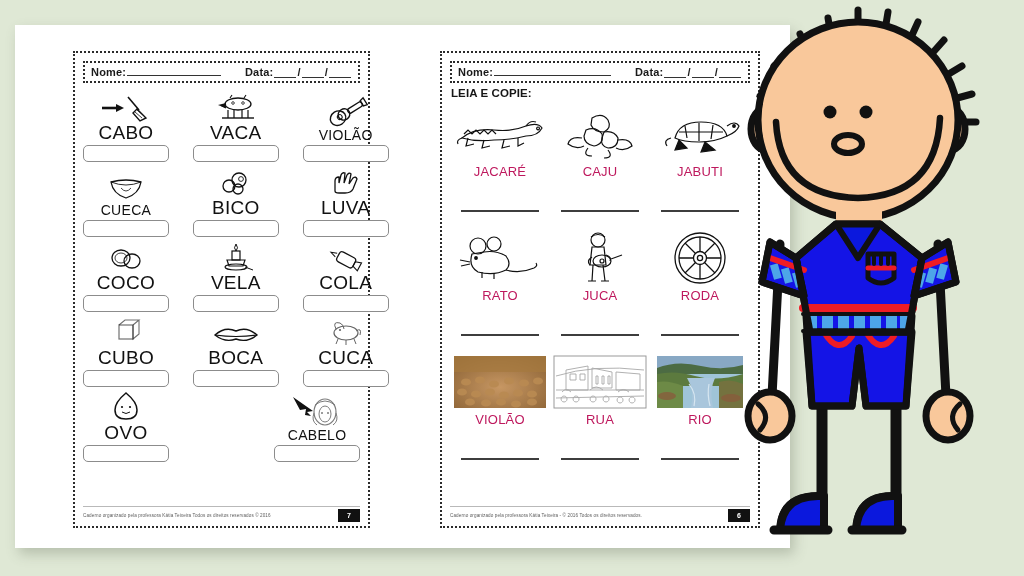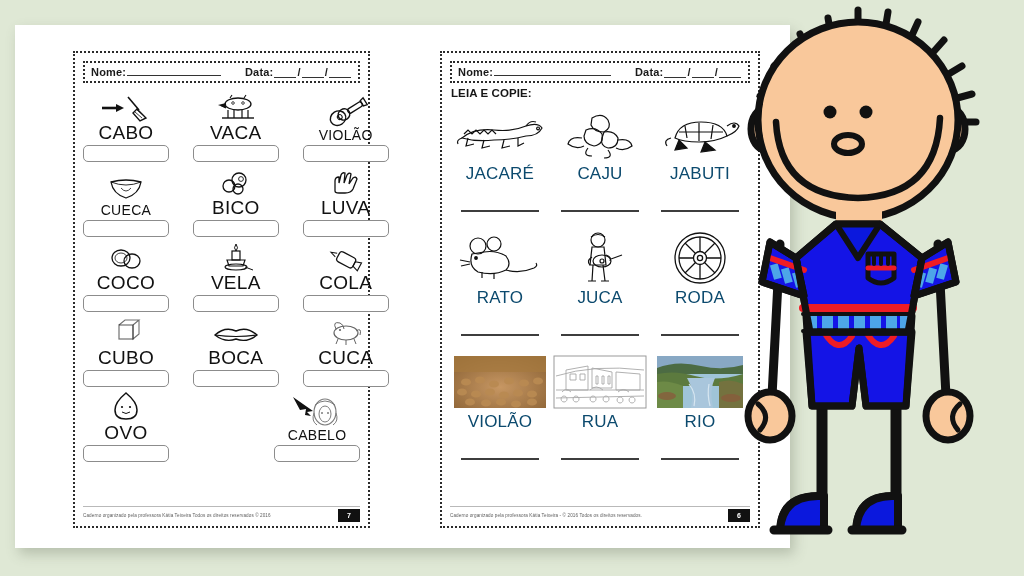--- a/index.html
+++ b/index.html
@@ -67,21 +67,21 @@
 
   
   .rgrid{margin-top:3px;}
   .rrow{display:flex;height:124px;}
   .rcell{
     flex:1;display:flex;flex-direction:column;align-items:center;
     justify-content:flex-start;position:relative;padding-top:4px;
   }
   .rpic{height:56px;display:flex;align-items:center;justify-content:center;}
   .rword{
-    font-size:17px;color:#0c4a6e;line-height:1;margin-top:3px;
+    font-size:13px;color:#be185d;line-height:1;margin-top:3px;
     letter-spacing:.2px;white-space:nowrap;
   }
   .rline{
     width:78px;height:0;border-bottom:2.2px solid #3d3d3d;
     position:absolute;bottom:14px;
   }
 
   
   .footer{
     position:absolute;left:8px;right:8px;bottom:4px;

